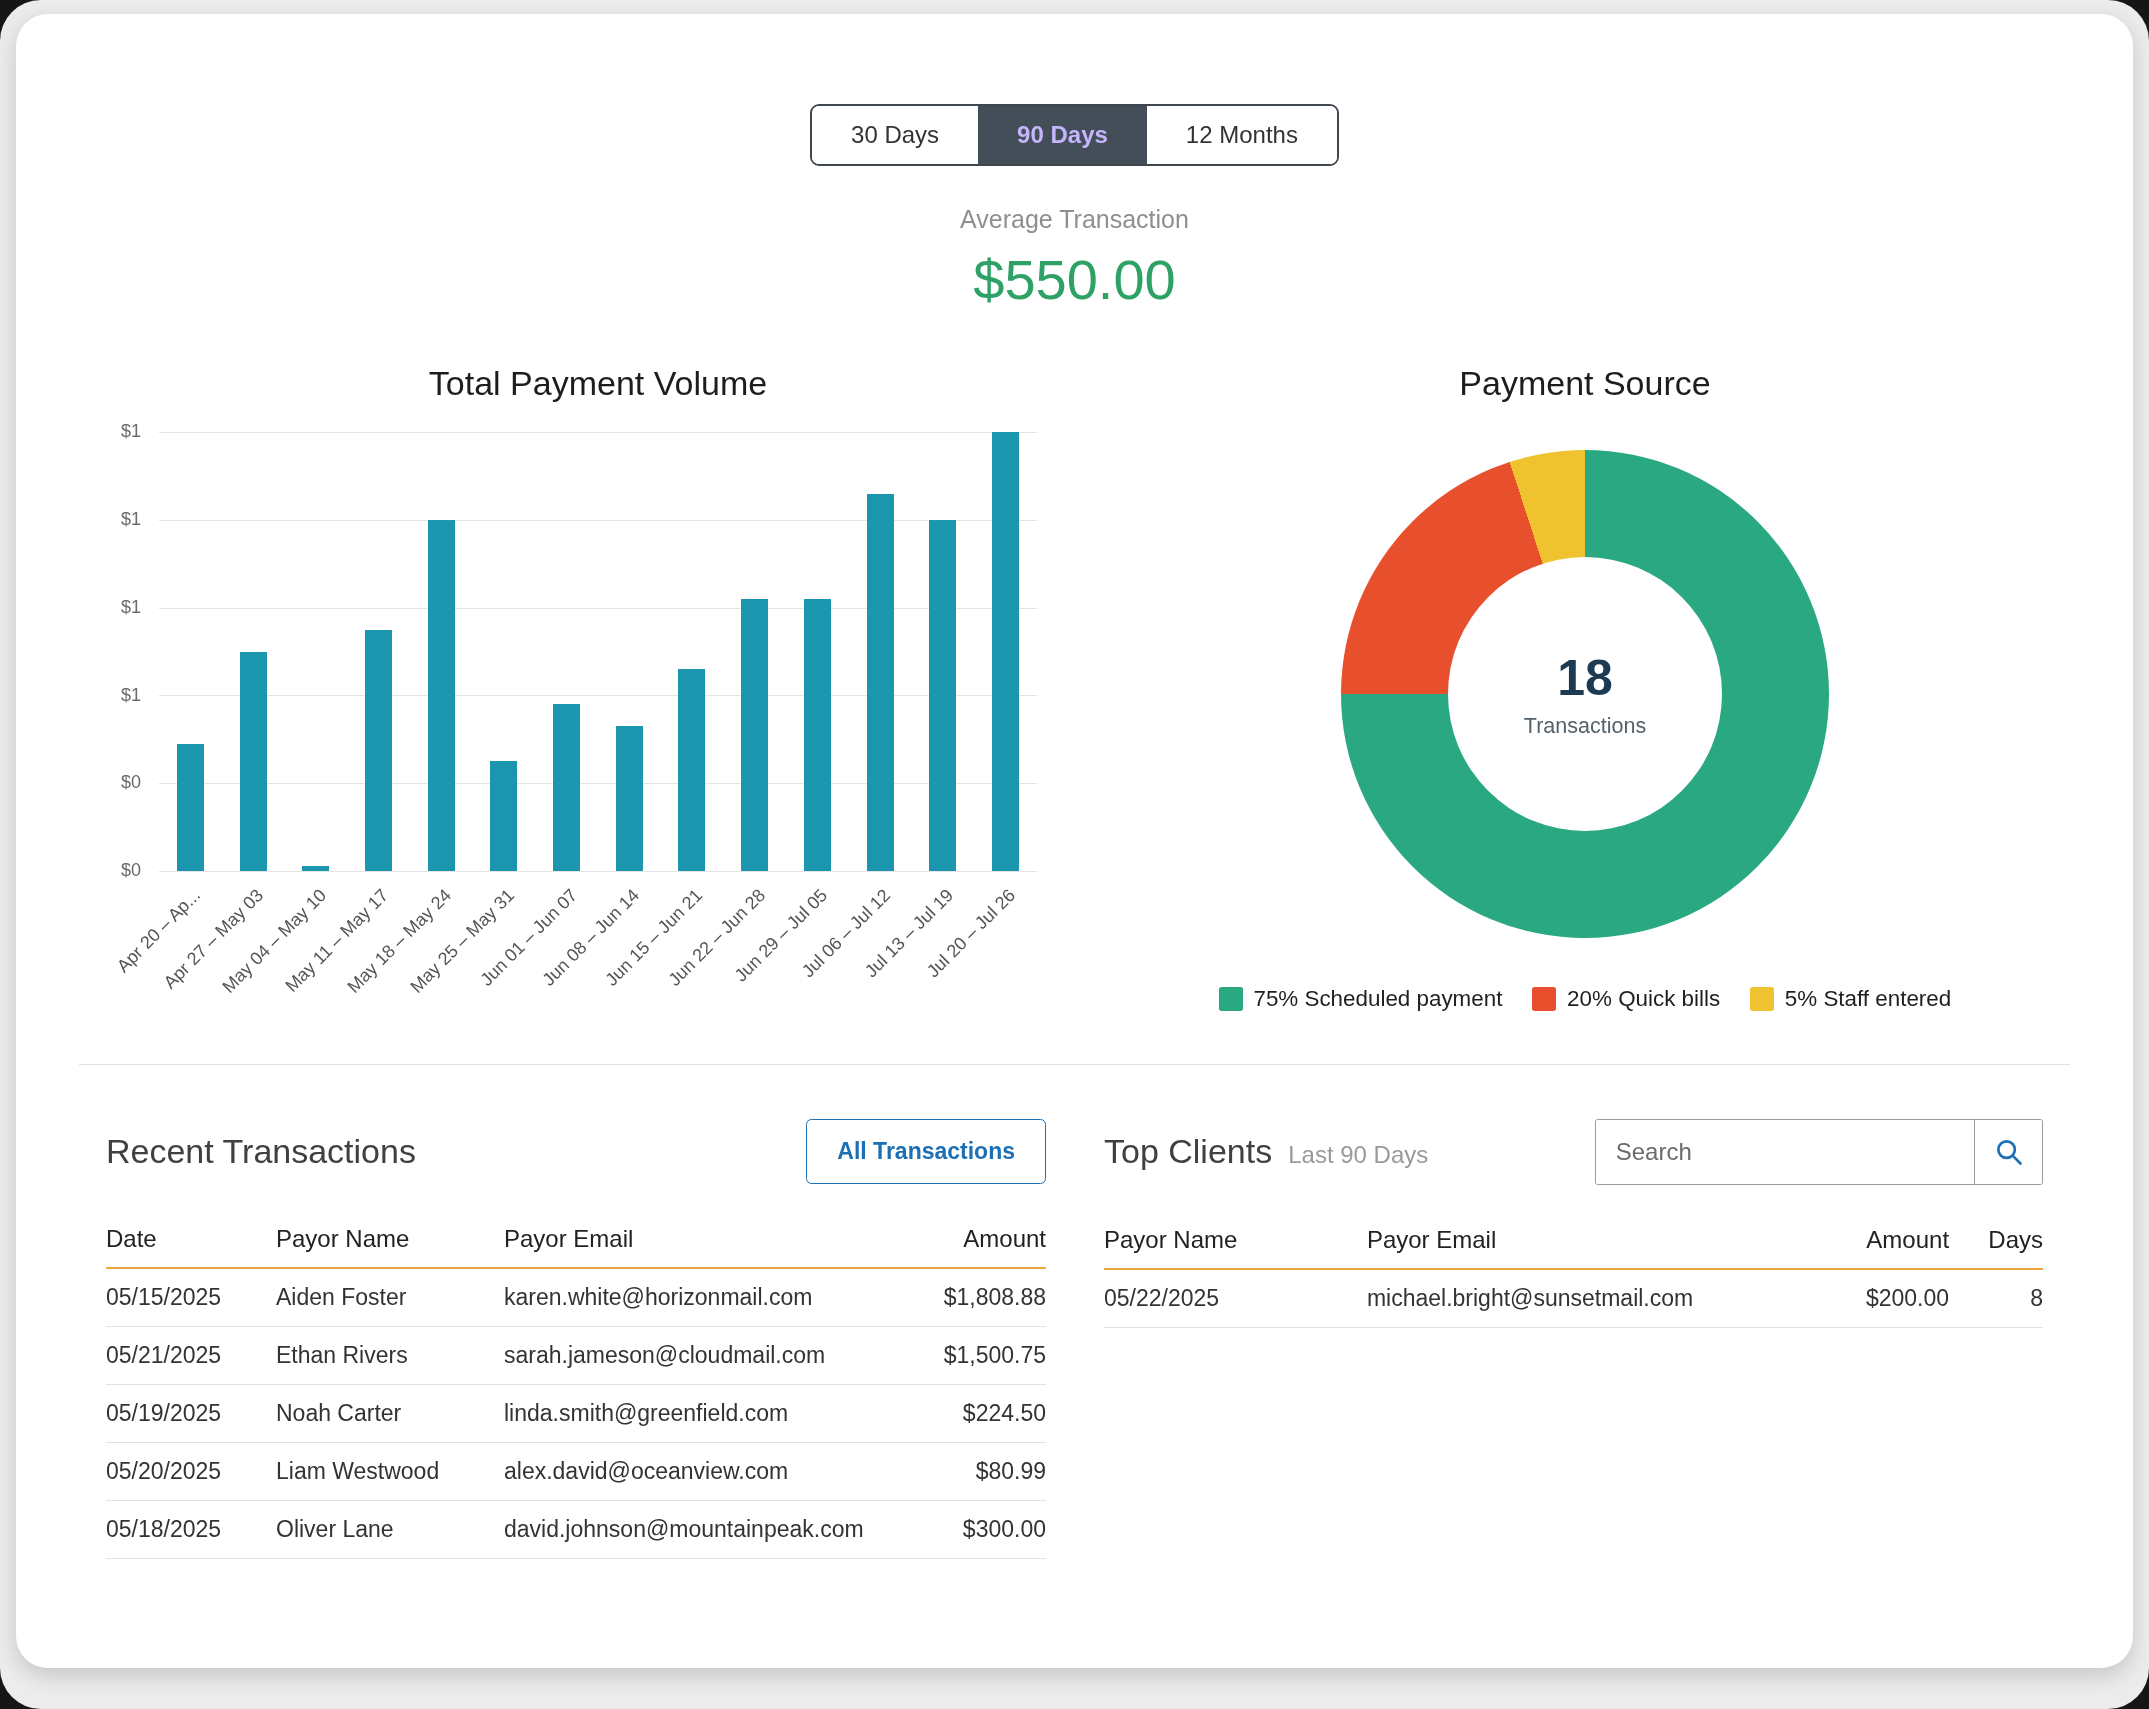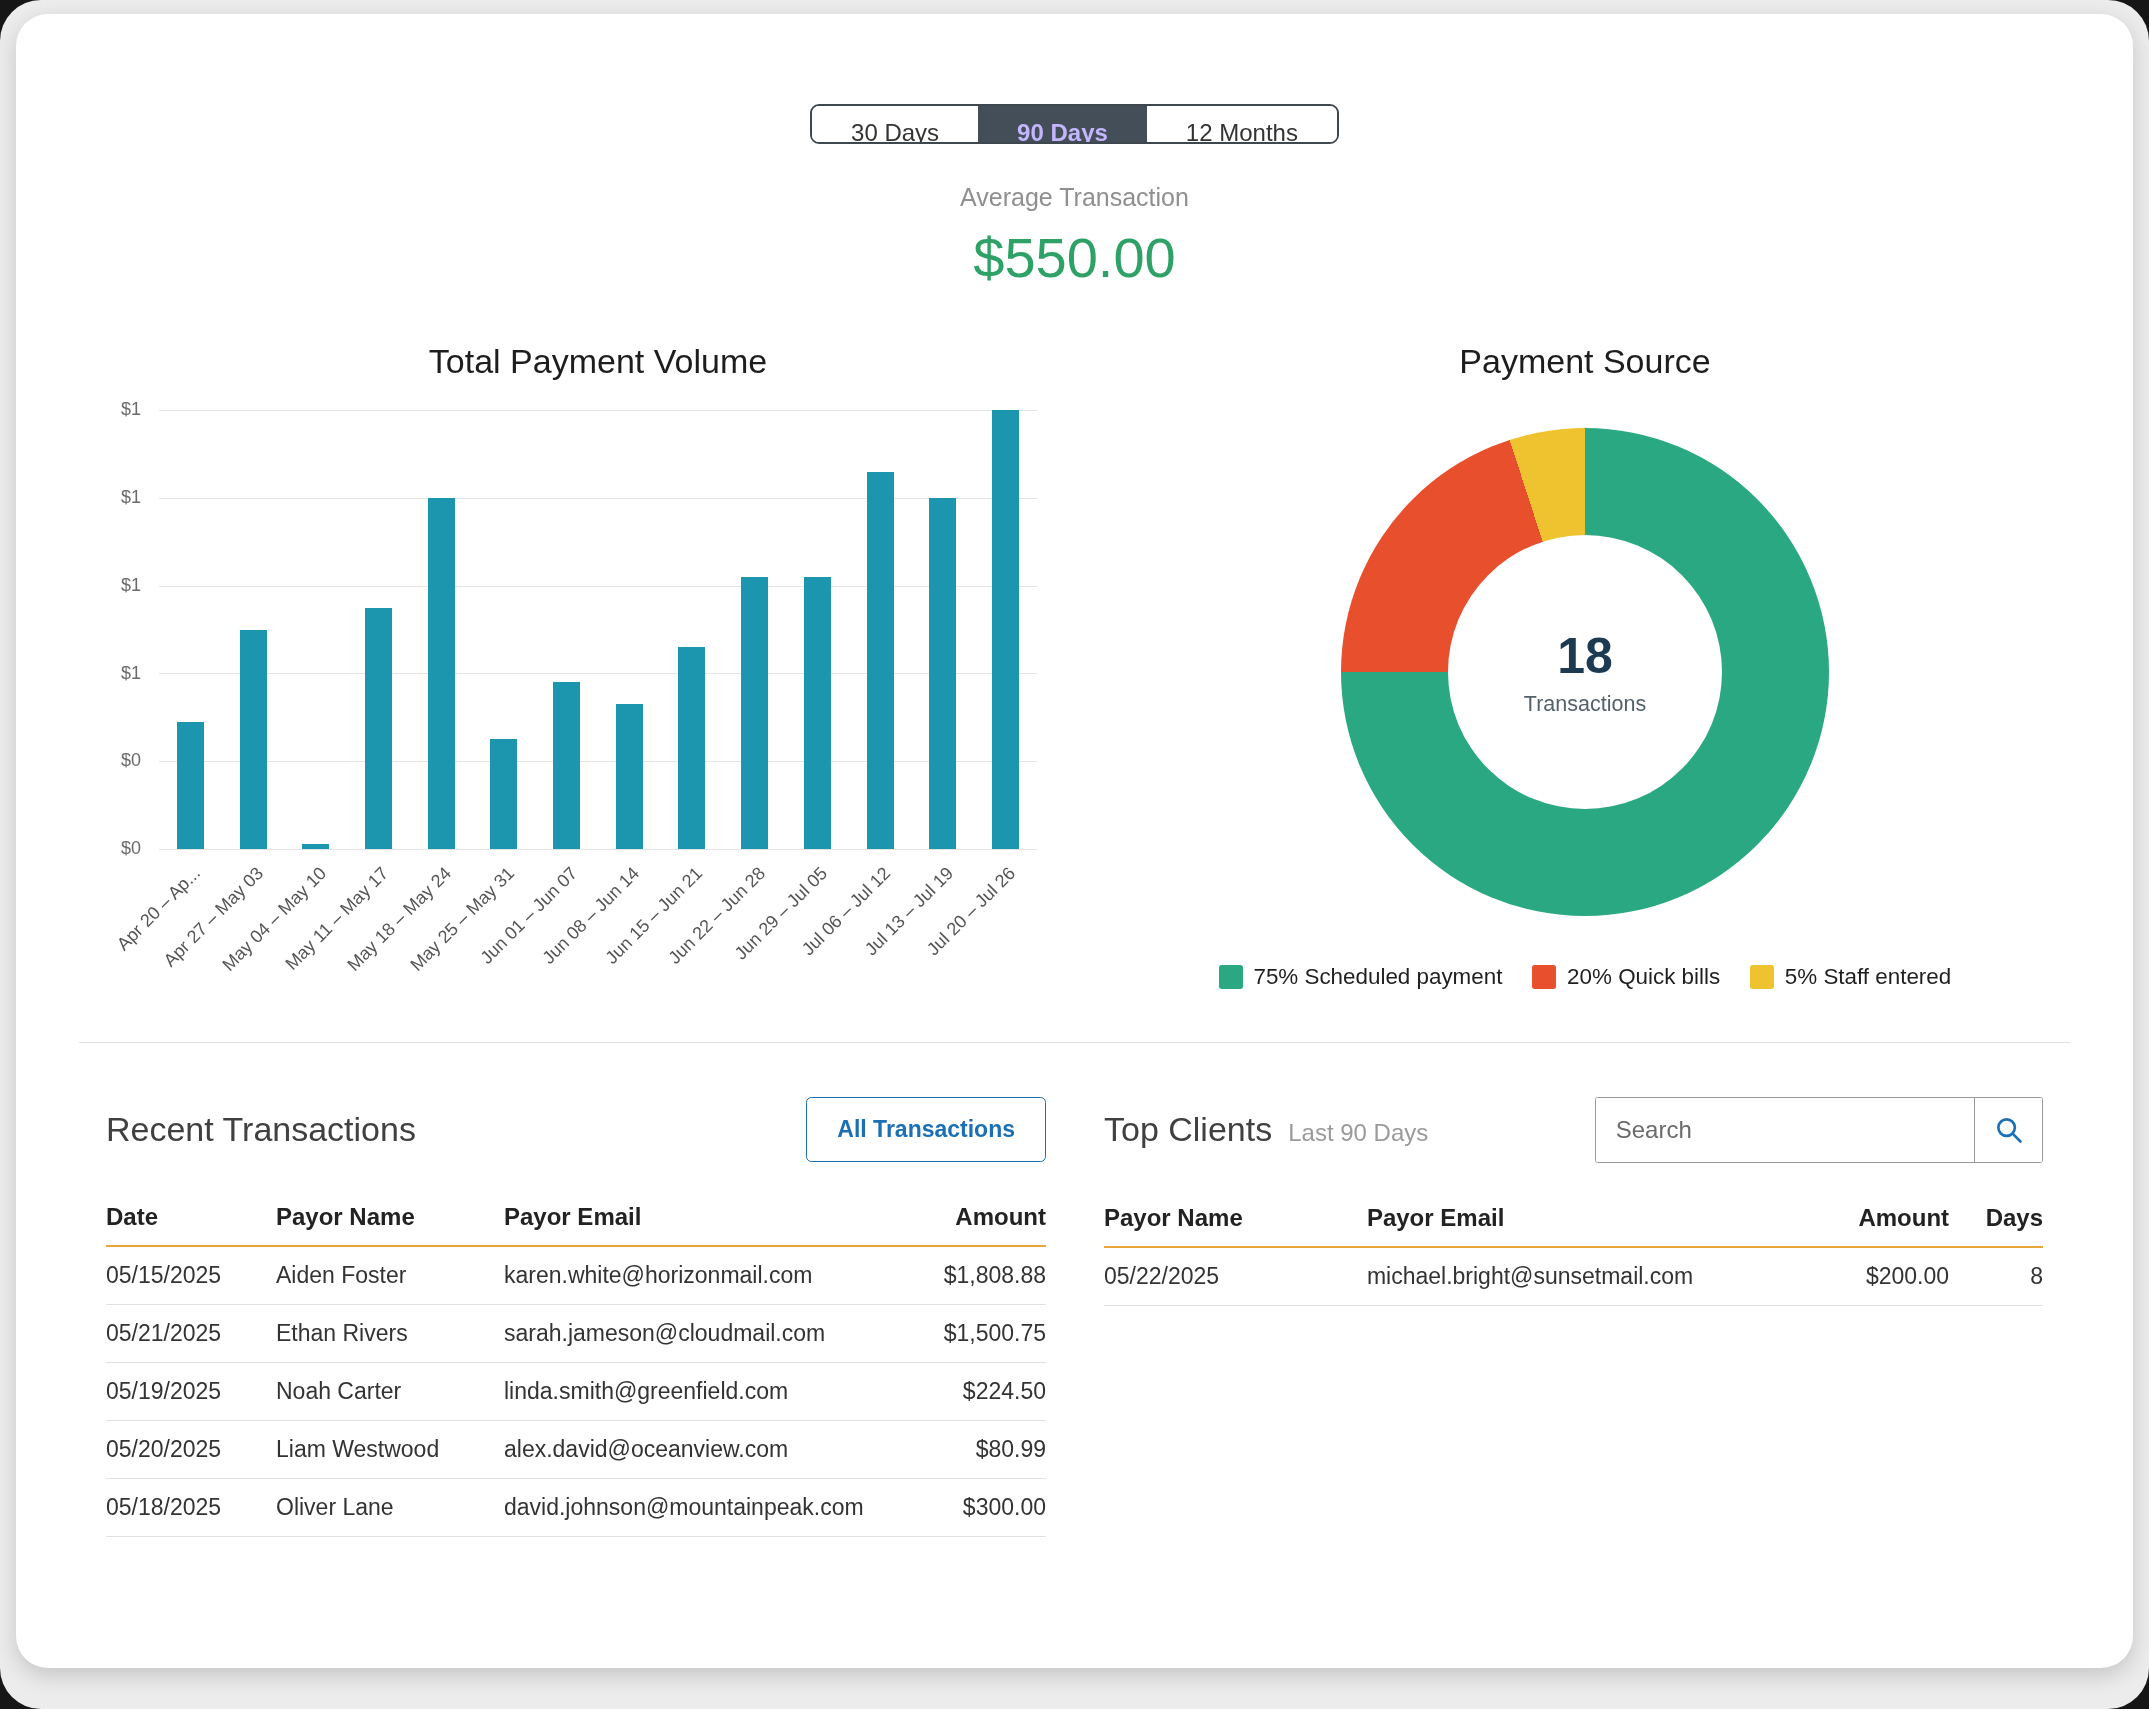--- a/index.html
+++ b/index.html
@@ -21,21 +21,21 @@
     box-shadow:0 7.2px 21.5px rgba(0,0,0,0.16);
     overflow:hidden;
   }
 
   
   .segmented-wrap { display:flex; justify-content:center; margin-top:90px; }
   .segmented {
     display:flex; border:2.7px solid #3e464e; border-radius:9px; overflow:hidden;
   }
   .seg-btn {
-    height:36px; line-height:54px; padding:0 39px;
+    height:58px; line-height:54px; padding:0 39px;
     font-family:inherit; font-size:24px; color:#333; background:#fff;
     border:none; cursor:pointer;
   }
   .seg-btn.active { background:#434e59; color:#c4b5fd; font-weight:700; }
 
   
   .stats-row { display:flex; justify-content:center; gap:86px; margin-top:39px; }
   .stat { text-align:center; }
   .stat-label { font-size:25px; color:#8f8f8f; margin-bottom:12.5px; }
   .stat-value { font-size:56px; color:#2ea266; }
@@ -99,21 +99,21 @@
     color:#333; padding:0 19.7px; min-width:0;
   }
   .search-box input::placeholder { color:#6b6b6b; }
   .search-btn {
     width:68px; border:none; border-left:1.8px solid #9a9a9a; background:#fff;
     display:flex; align-items:center; justify-content:center; cursor:pointer;
   }
 
   table { width:100%; border-collapse:collapse; table-layout:fixed; }
   th {
-    text-align:left; font-size:24px; color:#222; font-weight:700;
+    text-align:left; font-size:24px; color:#222; font-weight:400;
     padding:16px 0 14.3px; border-bottom:2.7px solid #eaa43c;
   }
   td {
     font-size:23px; color:#333; padding:15px 0;
     border-bottom:0.9px solid #e1e1e1;
     overflow:hidden; white-space:nowrap;
   }
   #recent-table th:last-child, #recent-table td:last-child { text-align:right; }
   #clients-table th:nth-child(n+3), #clients-table td:nth-child(n+3) { text-align:right; }
 </style>

